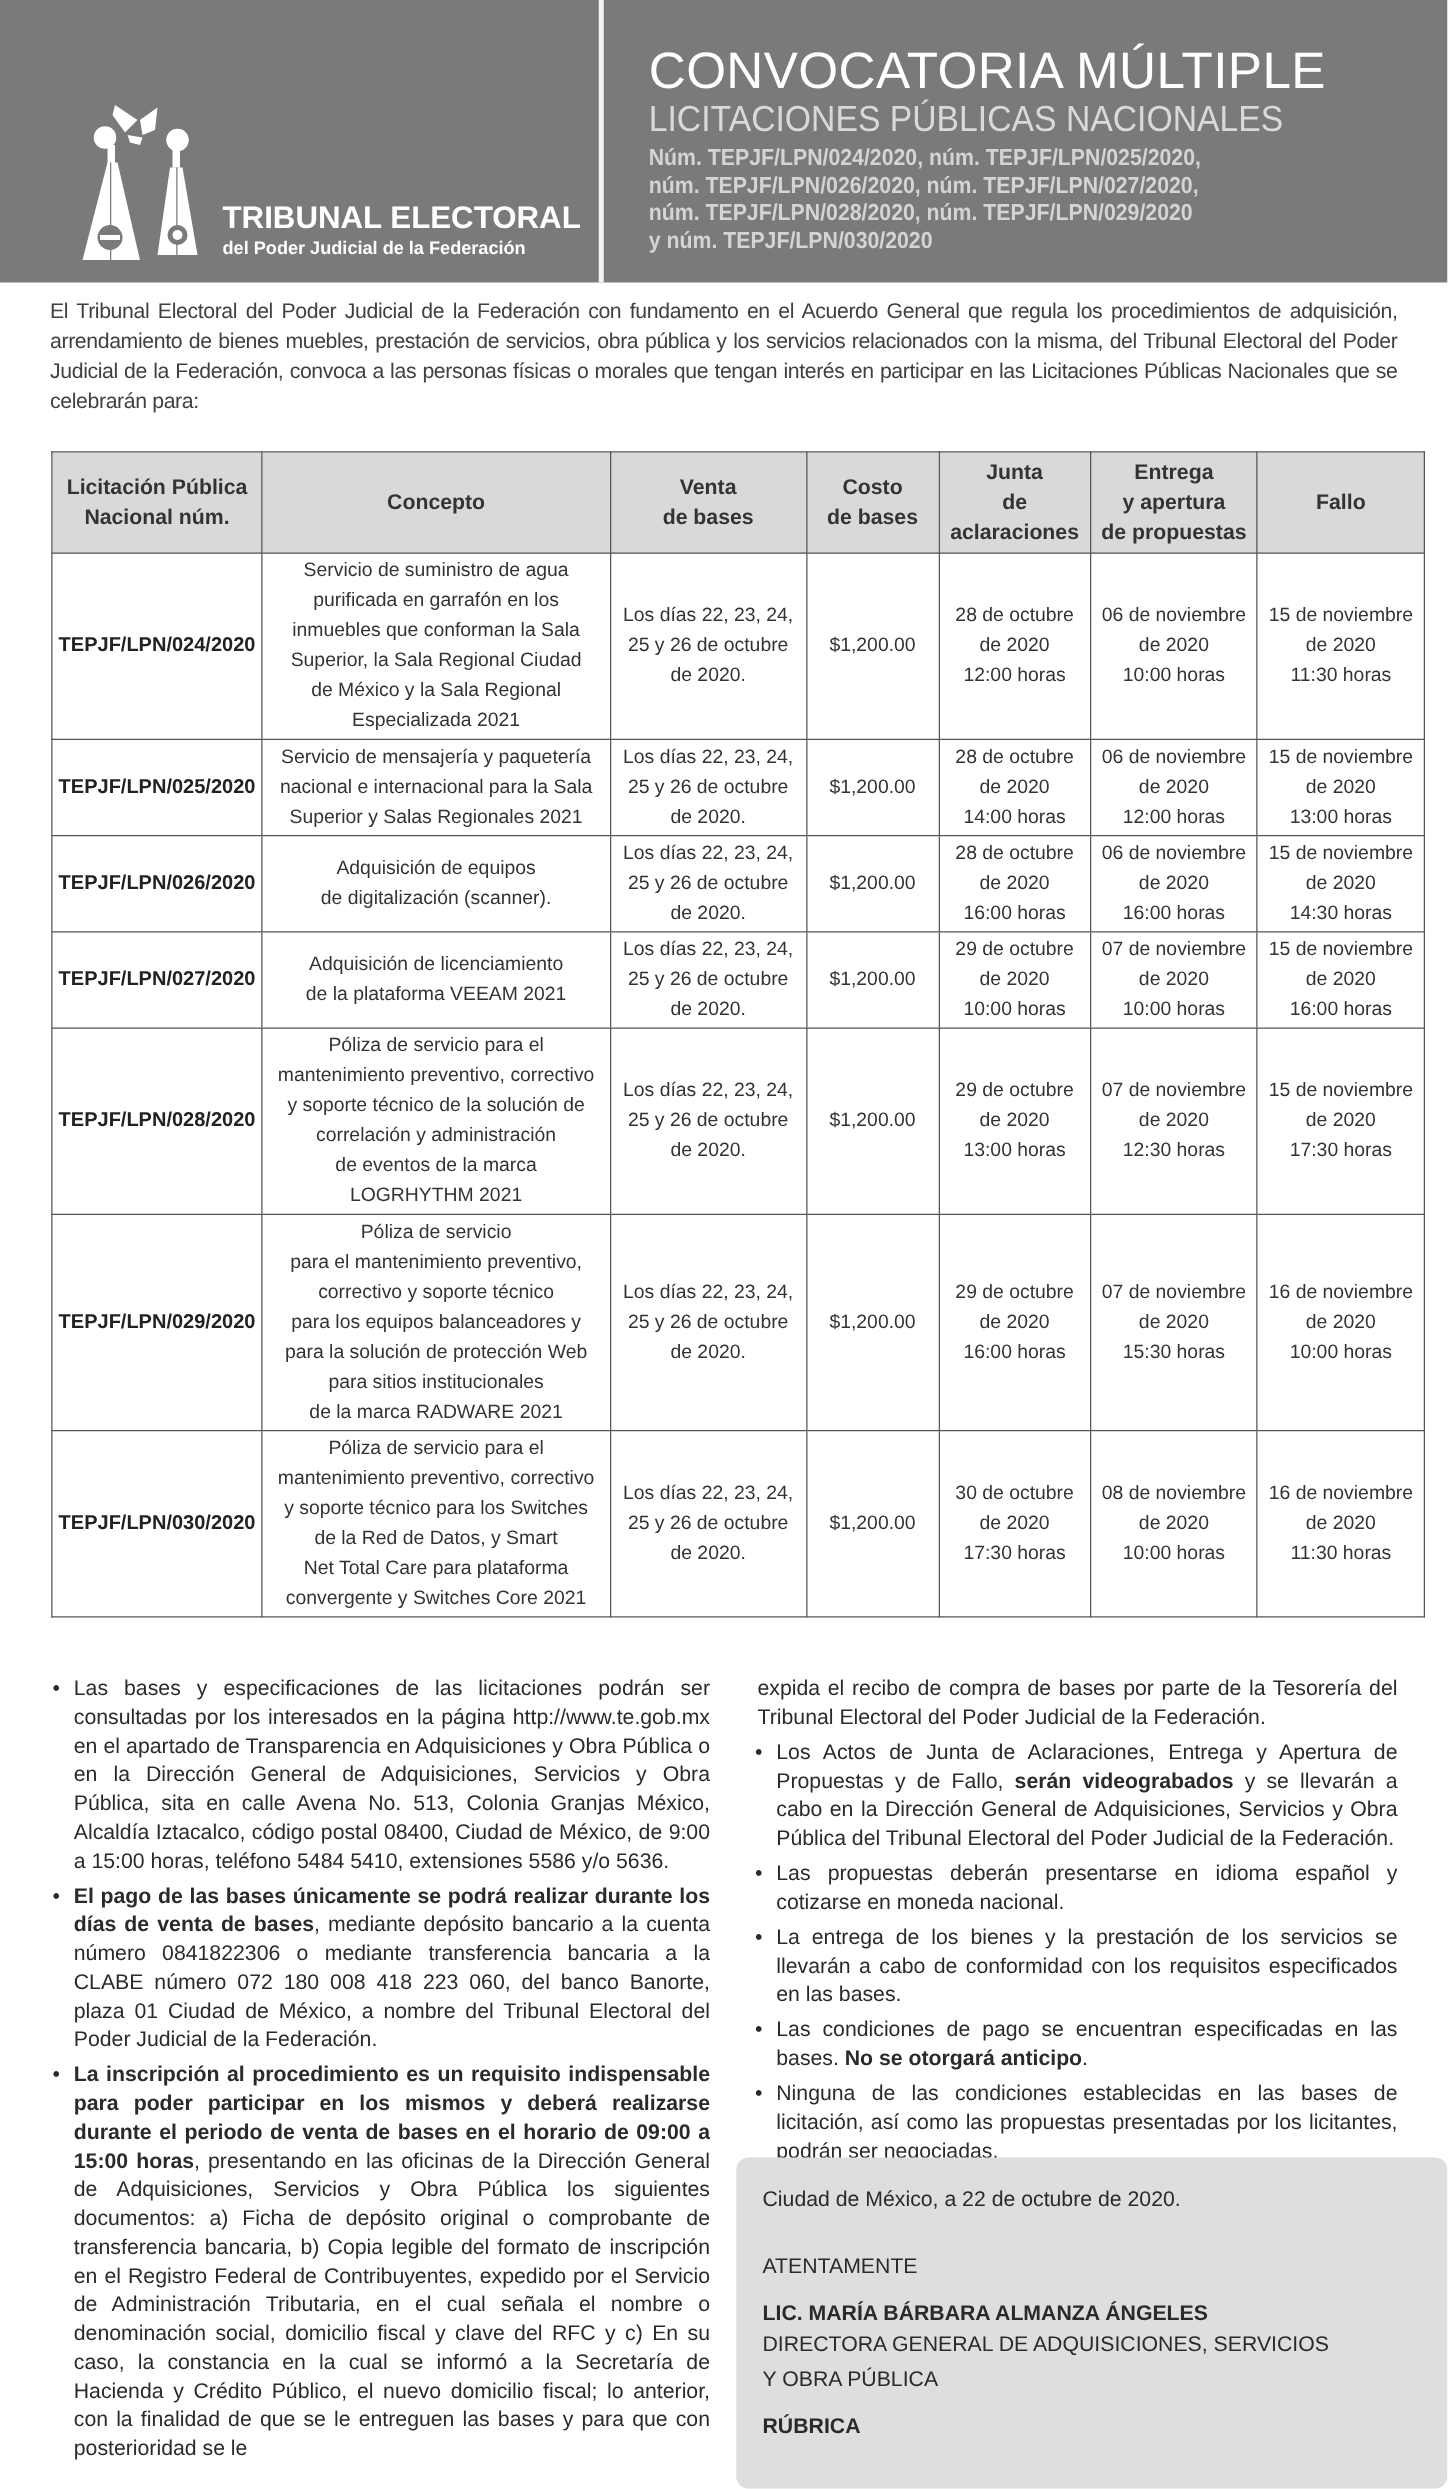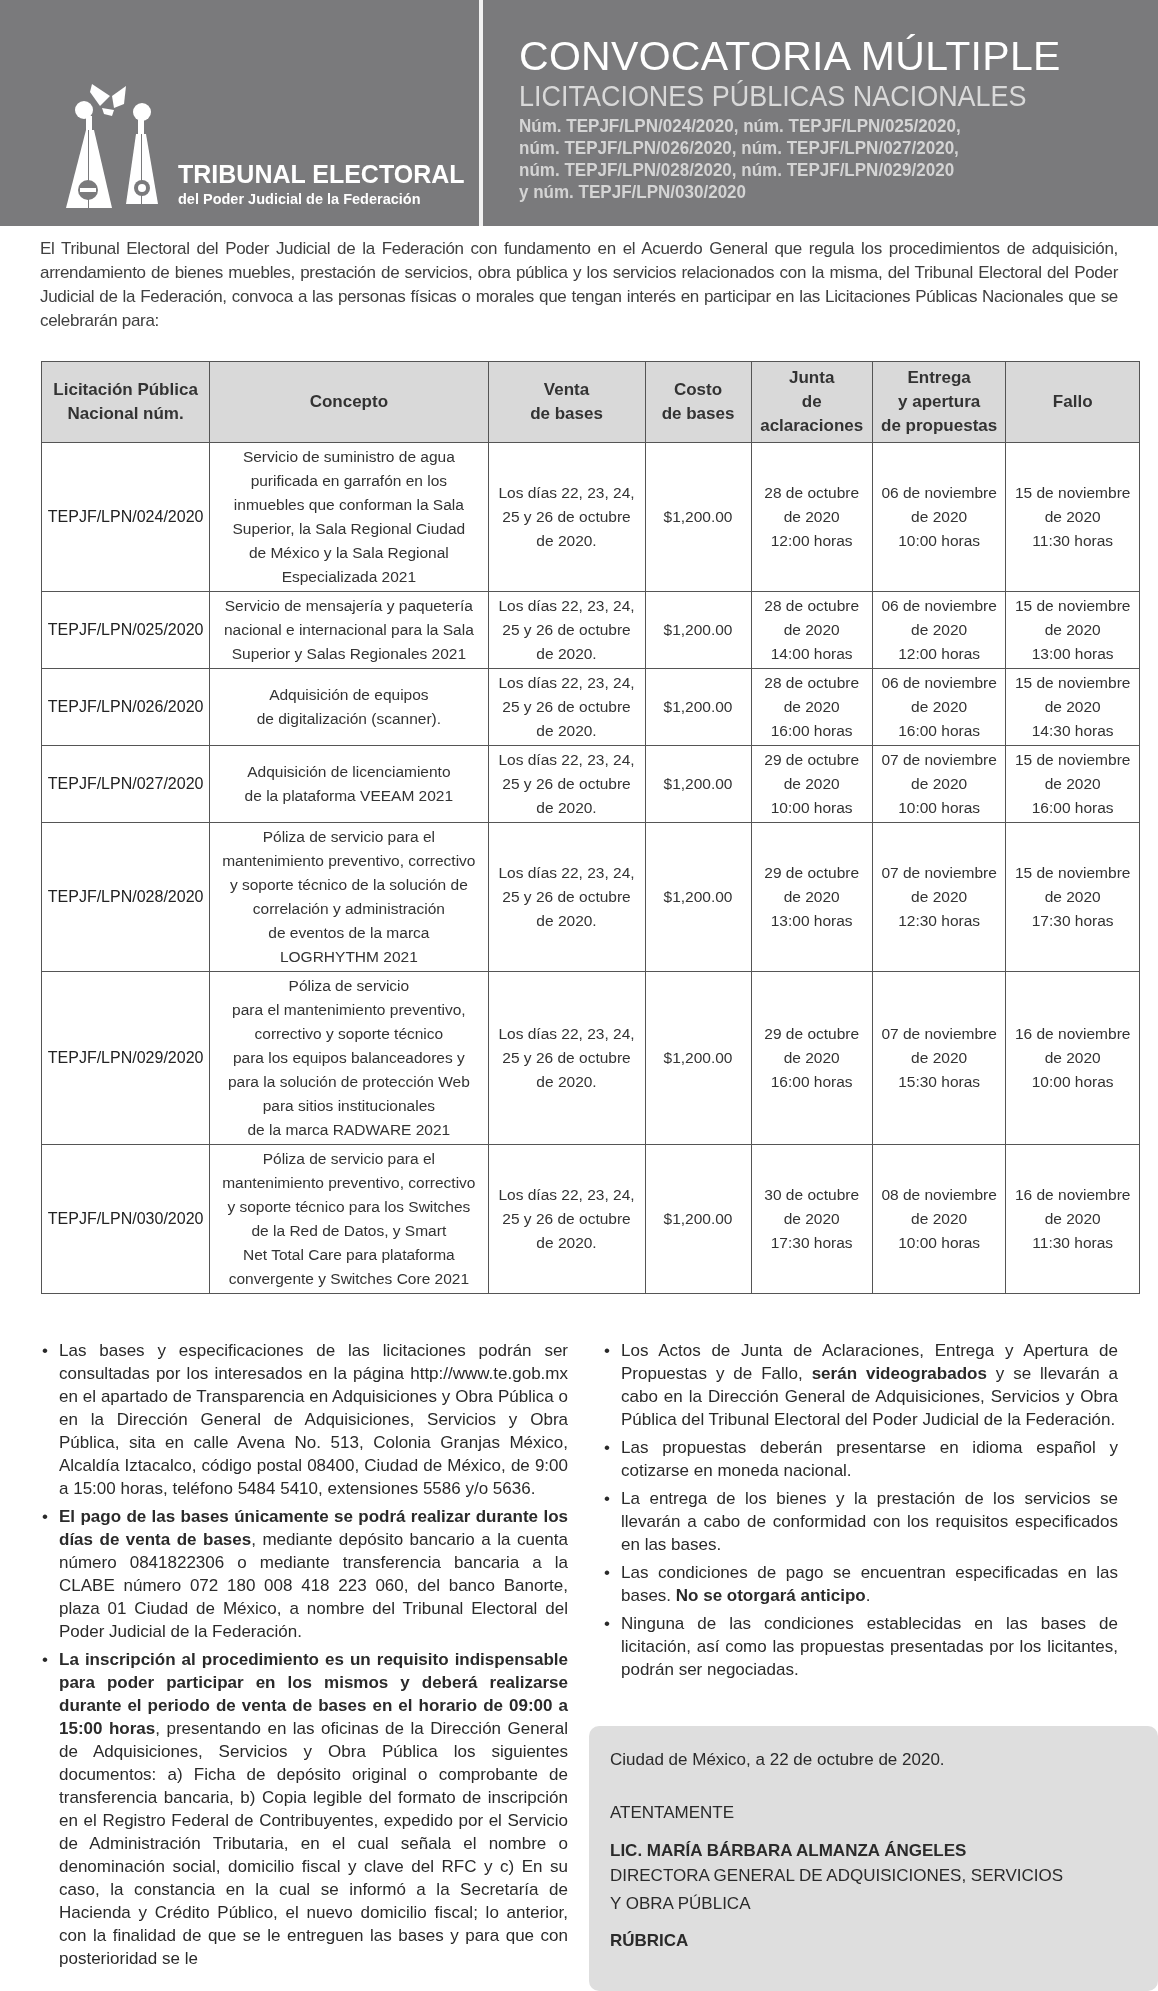--- a/index.html
+++ b/index.html
@@ -21,21 +21,21 @@
   .numbers div { white-space: nowrap; }
 
   .intro { position: absolute; left: 40px; top: 237px; width: 1078px; font-size: 17px;
            line-height: 24px; text-align: justify; color: #404040; letter-spacing: -0.3px; }
 
   table.lic { position: absolute; left: 41px; top: 361px; width: 1099px; border-collapse: collapse;
               font-size: 15.5px; color: #333; }
   table.lic th, table.lic td { border: 1.5px solid #555; text-align: center; vertical-align: middle;
               padding: 2px 3px; line-height: 24px; }
   table.lic th { background: #d9d9d9; font-weight: bold; font-size: 17px; height: 76px; line-height: 24px; color: #333; }
-  table.lic td.num { font-weight: normal; font-size: 16px; white-space: nowrap; padding: 2px 1px; color: #222; }
+  table.lic td.num { font-weight: bold; font-size: 16px; white-space: nowrap; padding: 2px 1px; color: #222; }
   table.lic td .ln { display: block; white-space: nowrap; }
 
   .cols { position: absolute; left: 40px; top: 1339px; width: 1078px; }
   .col-left { position: absolute; left: 0; top: 0; width: 528px; font-size: 17px; line-height: 23px;
               text-align: justify; color: #2a2a2a; }
   .col-right { position: absolute; left: 562px; top: 0; width: 516px; font-size: 17px; line-height: 23px;
                text-align: justify; color: #2a2a2a; }
   .bullet { position: relative; padding-left: 19px; margin-bottom: 5px; }
   .bullet .dot { position: absolute; left: 2px; top: 0; }
   .cont { margin-bottom: 5px; padding-left: 0; }
@@ -357,20 +357,21 @@
     <div class="bullet">
       <span class="dot">•</span>
       <b>El pago de las bases únicamente se podrá realizar durante los días de venta de bases</b><span>, mediante depósito bancario a la cuenta número 0841822306 o mediante transferencia bancaria a la CLABE número 072 180 008 418 223 060, del banco Banorte, plaza 01 Ciudad de México, a nombre del Tribunal Electoral del Poder Judicial de la Federación.</span>
     </div>
     <div class="bullet">
       <span class="dot">•</span>
       <b>La inscripción al procedimiento es un requisito indispensable para poder participar en los mismos y deberá realizarse durante el periodo de venta de bases en el horario de 09:00 a 15:00 horas</b><span>, presentando en las oficinas de la Dirección General de Adquisiciones, Servicios y Obra Pública los siguientes documentos: a) Ficha de depósito original o comprobante de transferencia bancaria, b) Copia legible del formato de inscripción en el Registro Federal de Contribuyentes, expedido por el Servicio de Administración Tributaria, en el cual señala el nombre o denominación social, domicilio fiscal y clave del RFC y c) En su caso, la constancia en la cual se informó a la Secretaría de Hacienda y Crédito Público, el nuevo domicilio fiscal; lo anterior, con la finalidad de que se le entreguen las bases y para que con posterioridad se le</span>
     </div>
   </div>
   <div class="col-right">
+    <div class="cont">expida el recibo de compra de bases por parte de la Tesorería del Tribunal Electoral del Poder Judicial de la Federación.</div>
     <div class="bullet">
       <span class="dot">•</span>
       <span>Los Actos de Junta de Aclaraciones, Entrega y Apertura de Propuestas y de Fallo, </span><b>serán videograbados</b><span> y se llevarán a cabo en la Dirección General de Adquisiciones, Servicios y Obra Pública del Tribunal Electoral del Poder Judicial de la Federación.</span>
     </div>
     <div class="bullet">
       <span class="dot">•</span>
       <span>Las propuestas deberán presentarse en idioma español y cotizarse en moneda nacional.</span>
     </div>
     <div class="bullet">
       <span class="dot">•</span>

